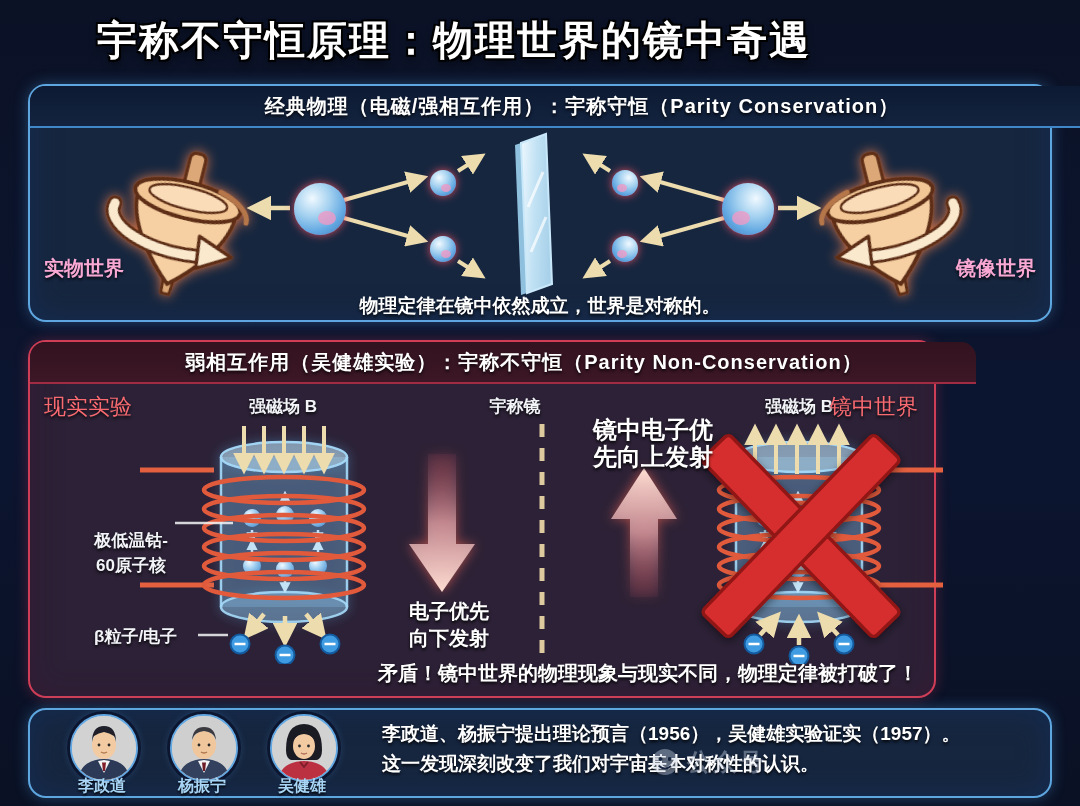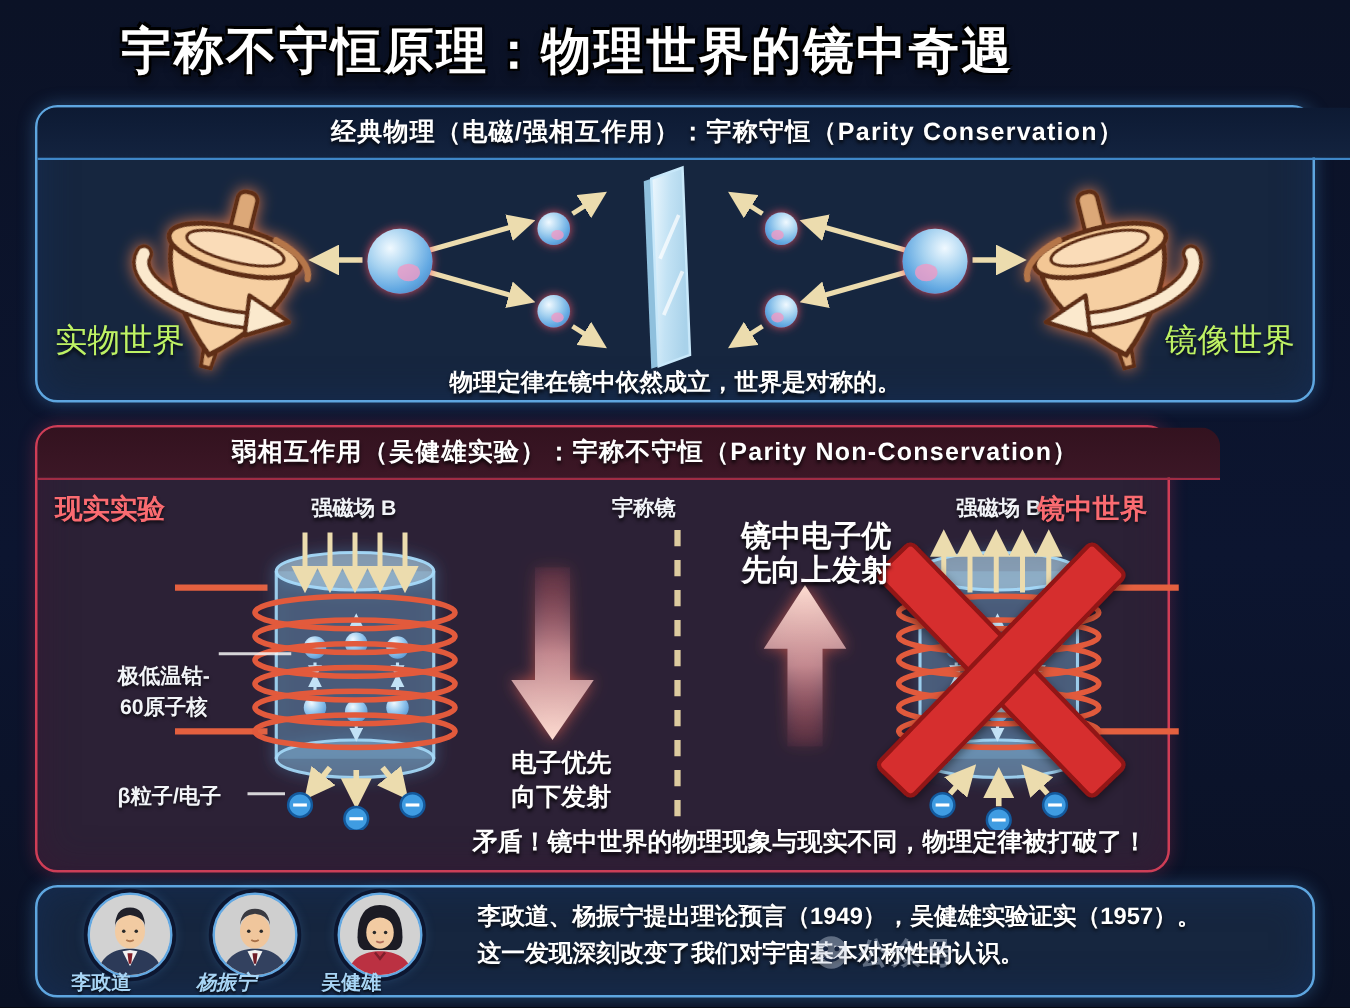--- a/index.html
+++ b/index.html
@@ -24,32 +24,32 @@
     left:0;top:0;width:100%;height:40px;line-height:40px;text-align:center;
     font-size:20px;font-weight:bold;color:#ffffff;letter-spacing:1px;
     border-radius:15px 15px 0 0;
     text-shadow:0 2px 3px rgba(0,0,0,.8);
     padding-left:42px;
   }
   .hdr-blue{background:linear-gradient(180deg,#0d1a33,#13233f);border-bottom:2px solid #3f87c8;}
   .hdr-red{background:linear-gradient(180deg,#33121f,#3c1726);border-bottom:2px solid #a02c44;}
   .p1-svg{left:0;top:40px;width:1024px;height:198px;}
   .p2-svg{left:0;top:70px;width:1024px;height:252px;pointer-events:none;}
-  .lbl-blue{font-size:26px;font-weight:normal;color:#bef264;text-shadow:0 2px 3px rgba(0,0,0,.8);}
-  .lbl-red{font-size:22px;font-weight:bold;color:#fa6b71;text-shadow:0 2px 3px rgba(0,0,0,.8);text-align:right;}
+  .lbl-blue{font-size:20px;font-weight:bold;color:#f9a8d4;text-shadow:0 2px 3px rgba(0,0,0,.8);}
+  .lbl-red{font-size:22px;font-weight:normal;color:#fa6b71;text-shadow:0 2px 3px rgba(0,0,0,.8);text-align:right;}
   .lbl-white-sm{font-size:17px;font-weight:bold;color:#f2f4f8;text-shadow:0 2px 3px rgba(0,0,0,.8);}
   .caption{font-size:19px;font-weight:600;color:#ffffff;text-shadow:0 2px 3px rgba(0,0,0,.85);}
   .p1-caption{left:0;top:207px;width:100%;text-align:center;}
   .p2-caption{right:16px;top:318px;font-size:20px;font-weight:bold;color:#fff;text-shadow:0 2px 3px rgba(0,0,0,.9);}
   .two-line{text-align:center;line-height:25px;margin-top:28px;}
   .big-arrow-text{font-size:20px;font-weight:bold;color:#fff;line-height:27px;text-align:center;text-shadow:0 2px 3px rgba(0,0,0,.9);}
   .avatar{position:absolute;width:64px;height:64px;border-radius:50%;border:2.5px solid #63a8e2;
     background:#d2d2d2;overflow:hidden;box-shadow:0 0 0 3px #0c1630, 0 0 10px rgba(90,170,240,.4);}
   .avatar svg{display:block;width:100%;height:100%;}
-  .avatar-name{position:absolute;width:90px;text-align:left;font-size:16px;font-weight:bold;color:#a8d5f5;text-shadow:0 2px 2px rgba(0,0,0,.8);}
+  .avatar-name{position:absolute;width:90px;text-align:center;font-size:16px;font-weight:bold;color:#a8d5f5;text-shadow:0 2px 2px rgba(0,0,0,.8);}
   .p3-text{left:352px;top:9px;width:675px;font-size:19px;font-weight:600;color:#ffffff;line-height:30px;text-shadow:0 2px 3px rgba(0,0,0,.85);}
   .watermark{left:620px;top:36px;display:flex;align-items:center;gap:7px;
     color:rgba(198,208,224,.42);font-size:29px;font-weight:bold;letter-spacing:2px;pointer-events:none;}
   .watermark .wm-label{font-size:24px;}
 </style>
 </head>
 <body>
 
 <div class="poster">
 
@@ -318,25 +318,25 @@
         <path d="M21,24 Q24,13 32,13 Q40,13 43,24 Q38,18 32,18 Q26,18 21,24 Z" fill="#1b1b24"></path>
         <circle cx="27.5" cy="30" r="1.4" fill="#2a2a2a"></circle>
           <circle cx="36.5" cy="30" r="1.4" fill="#2a2a2a"></circle>
         <path d="M29,37 Q32,39 35,37" fill="none" stroke="#b06a58" stroke-width="1.4"></path>
         <path d="M6,64 C8,50 20,45 32,45 C44,45 56,50 58,64 Z" fill="#bb3142"></path>
         <path d="M28,46 L32,51 L36,46" fill="none" stroke="#7e1f2c" stroke-width="2"></path>
       </svg>
     </div>
 
     <div class="avatar-name" style="left:27px;top:66px;">李政道</div>
-    <div class="avatar-name" style="left:127px;top:66px;font-style:italic;">杨振宁</div>
+    <div class="avatar-name" style="left:127px;top:66px;">杨振宁</div>
     <div class="avatar-name" style="left:227px;top:66px;">吴健雄</div>
 
     <div class="abs p3-text">
-      <div>李政道、杨振宁提出理论预言（1949），吴健雄实验证实（1957）。</div>
+      <div>李政道、杨振宁提出理论预言（1956），吴健雄实验证实（1957）。</div>
       <div>这一发现深刻改变了我们对宇宙基本对称性的认识。</div>
     </div>
 
     <div class="abs watermark">
       <svg width="30" height="30" viewBox="0 0 30 30">
         <circle cx="15" cy="15" r="13" fill="currentColor"></circle>
         <circle cx="10.5" cy="12" r="2" fill="#16243f"></circle>
         <circle cx="19.5" cy="12" r="2" fill="#16243f"></circle>
         <path d="M9,19 Q15,24 21,19" fill="none" stroke="#16243f" stroke-width="2"></path>
       </svg>

